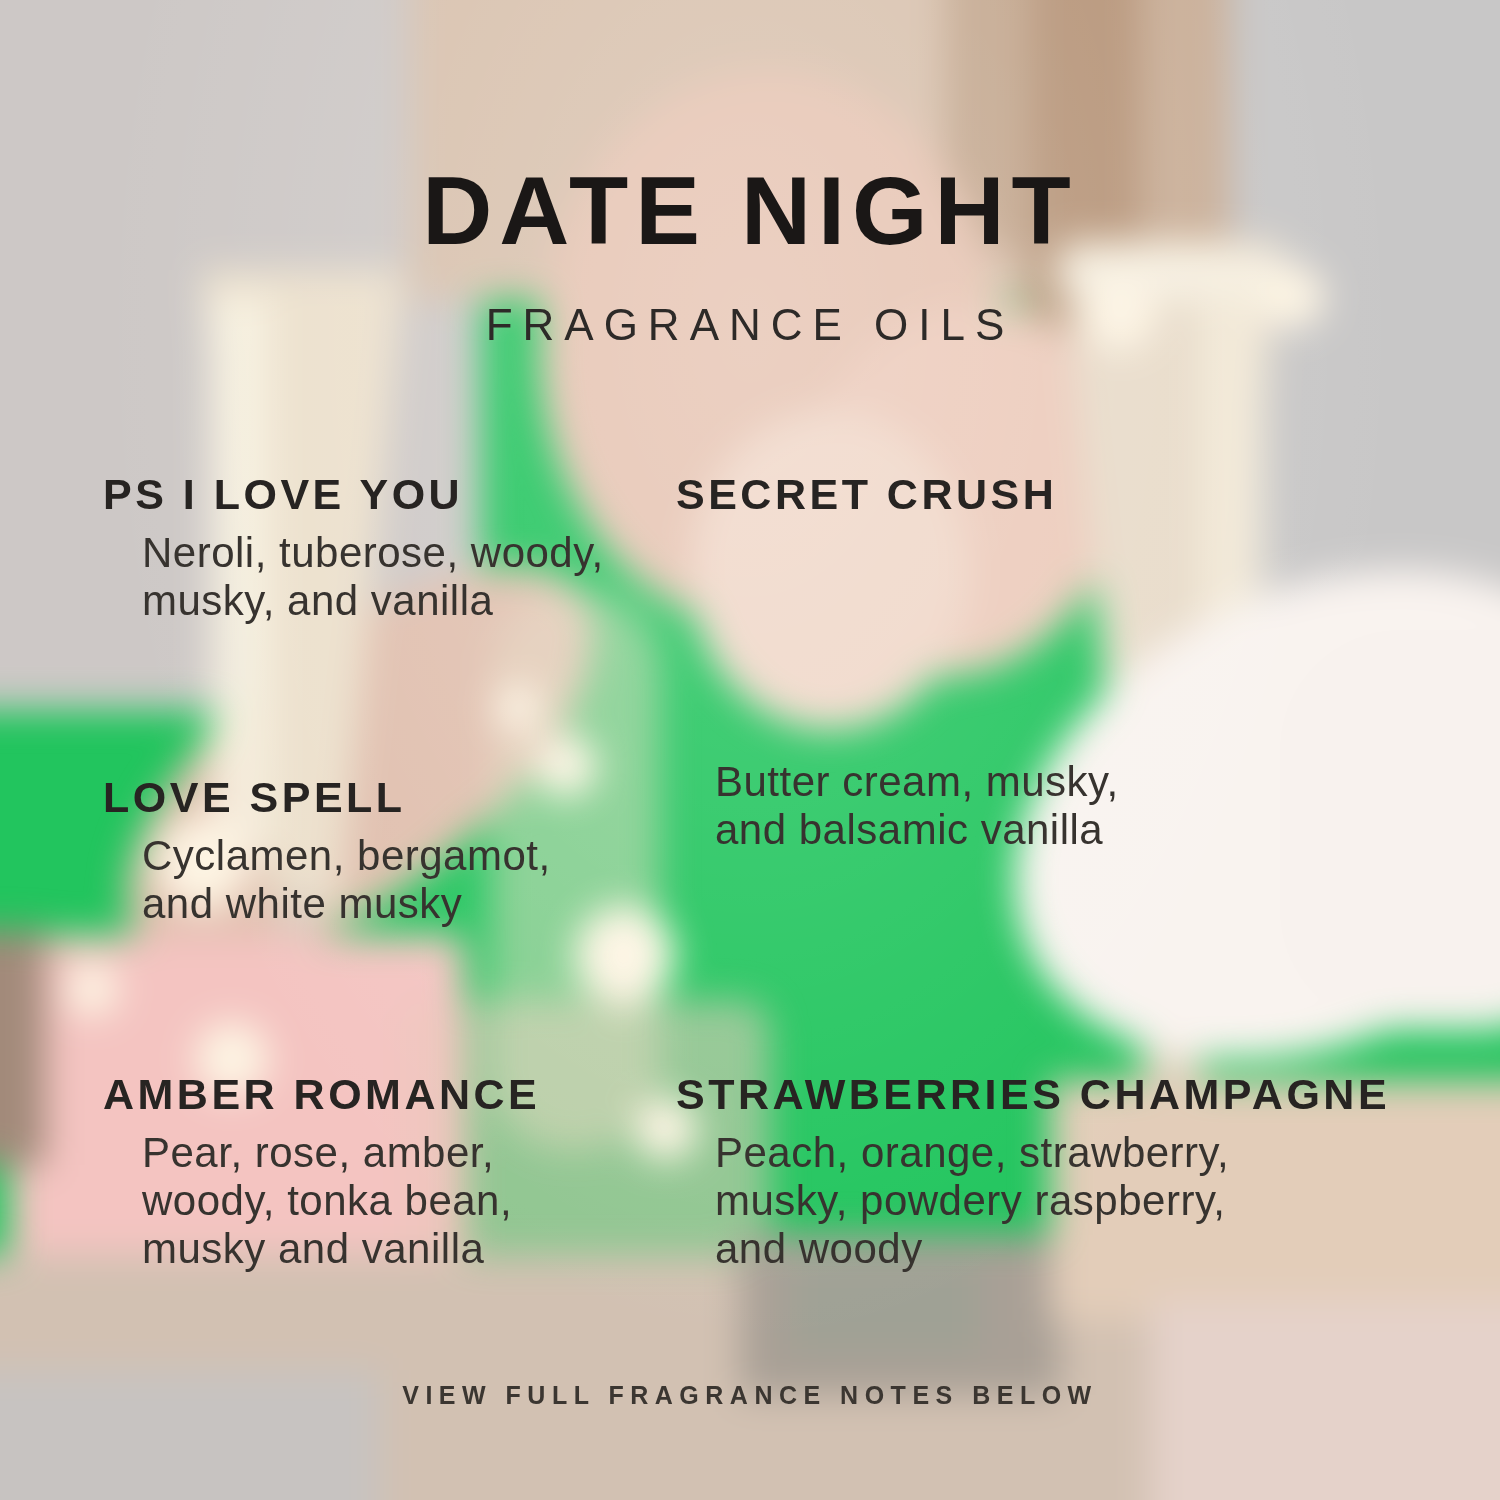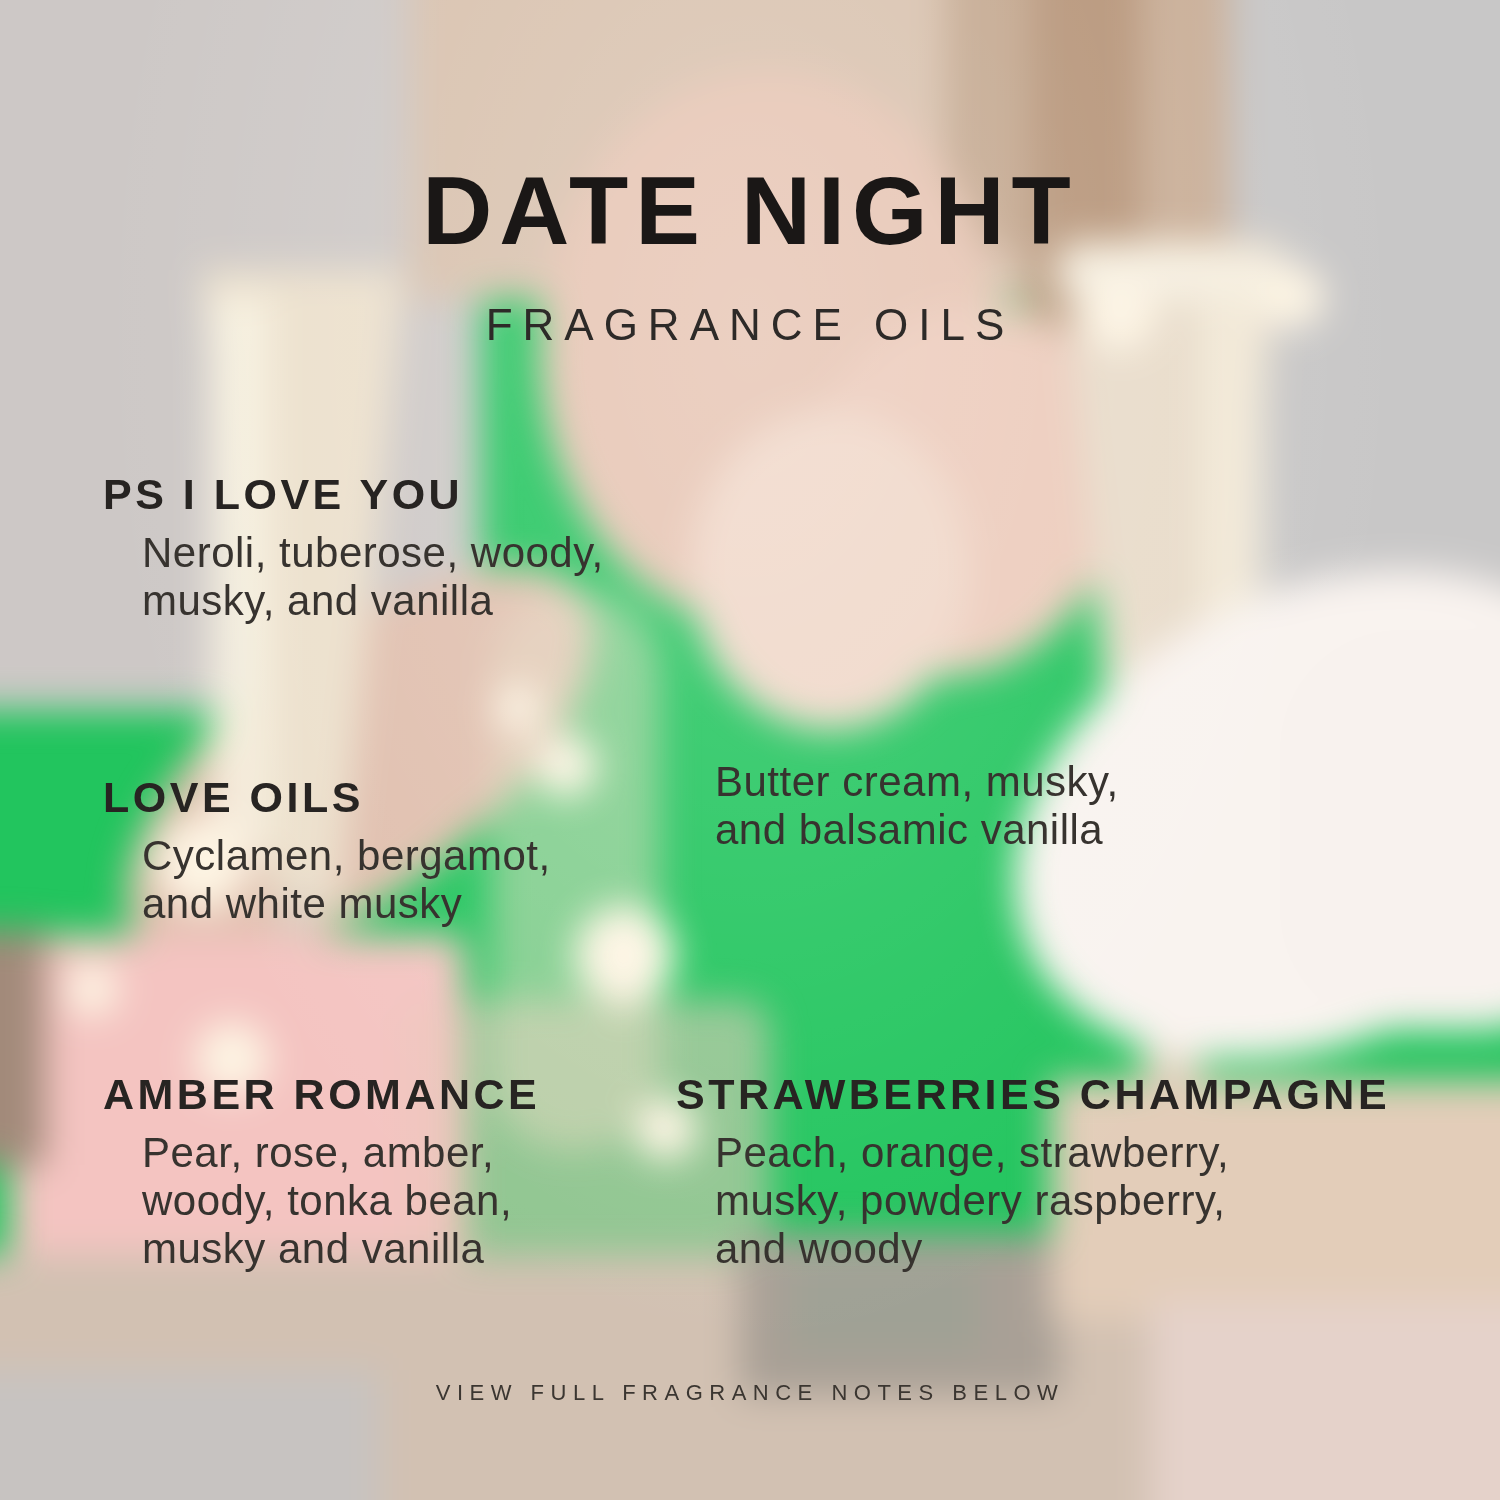--- a/index.html
+++ b/index.html
@@ -60,21 +60,21 @@
   .page-subtitle{top:299px;font-size:44px;font-weight:400;letter-spacing:10px;color:#2d2a28;line-height:1.2;}
   .entry{position:absolute;text-align:left;}
   .entry-name{font-size:43px;font-weight:700;letter-spacing:3.5px;color:#272422;line-height:50px;margin:14px 0 10px 0;}
   .entry-notes{font-size:42px;font-weight:400;letter-spacing:.5px;color:#37332f;line-height:48px;white-space:pre-line;margin-left:39px;}
   .pos-e0{left:103px;top:455px;}
   .pos-e1{left:676px;top:455px;}
   .pos-e2{left:103px;top:758px;}
   .pos-e3{left:676px;top:758px;}
   .pos-e4{left:103px;top:1055px;}
   .pos-e5{left:676px;top:1055px;}
-  .footer-note{top:1380px;font-size:22px;font-weight:400;letter-spacing:6.5px;color:#3b3631;line-height:1.2;}
+  .footer-note{top:1380px;font-size:25px;font-weight:700;letter-spacing:6.5px;color:#3b3631;line-height:1.2;}
 </style>
 </head>
 <body>
 
 <div class="canvas">
 
   <div class="bg-art">
     <div class="sh-base"></div>
     <div class="sh-topleft-gray"></div>
     <div class="sh-top-warm"></div>
@@ -119,23 +119,24 @@
 
   <div class="txt page-title">DATE NIGHT</div>
   <div class="txt page-subtitle">FRAGRANCE OILS</div>
 
   <div class="entry pos-e0">
     <div class="entry-name">PS I LOVE YOU</div>
     <div class="entry-notes">Neroli, tuberose, woody,
 musky, and vanilla</div>
   </div>
   <div class="entry pos-e1">
+    <div class="entry-name">SECRET CRUSH</div>
   </div>
   <div class="entry pos-e2">
-    <div class="entry-name">LOVE OILS</div>
+    <div class="entry-name">LOVE SPELL</div>
     <div class="entry-notes">Cyclamen, bergamot,
 and white musky</div>
   </div>
   <div class="entry pos-e3">
     <div class="entry-notes">Butter cream, musky,
 and balsamic vanilla</div>
   </div>
   <div class="entry pos-e4">
     <div class="entry-name">AMBER ROMANCE</div>
     <div class="entry-notes">Pear, rose, amber,

